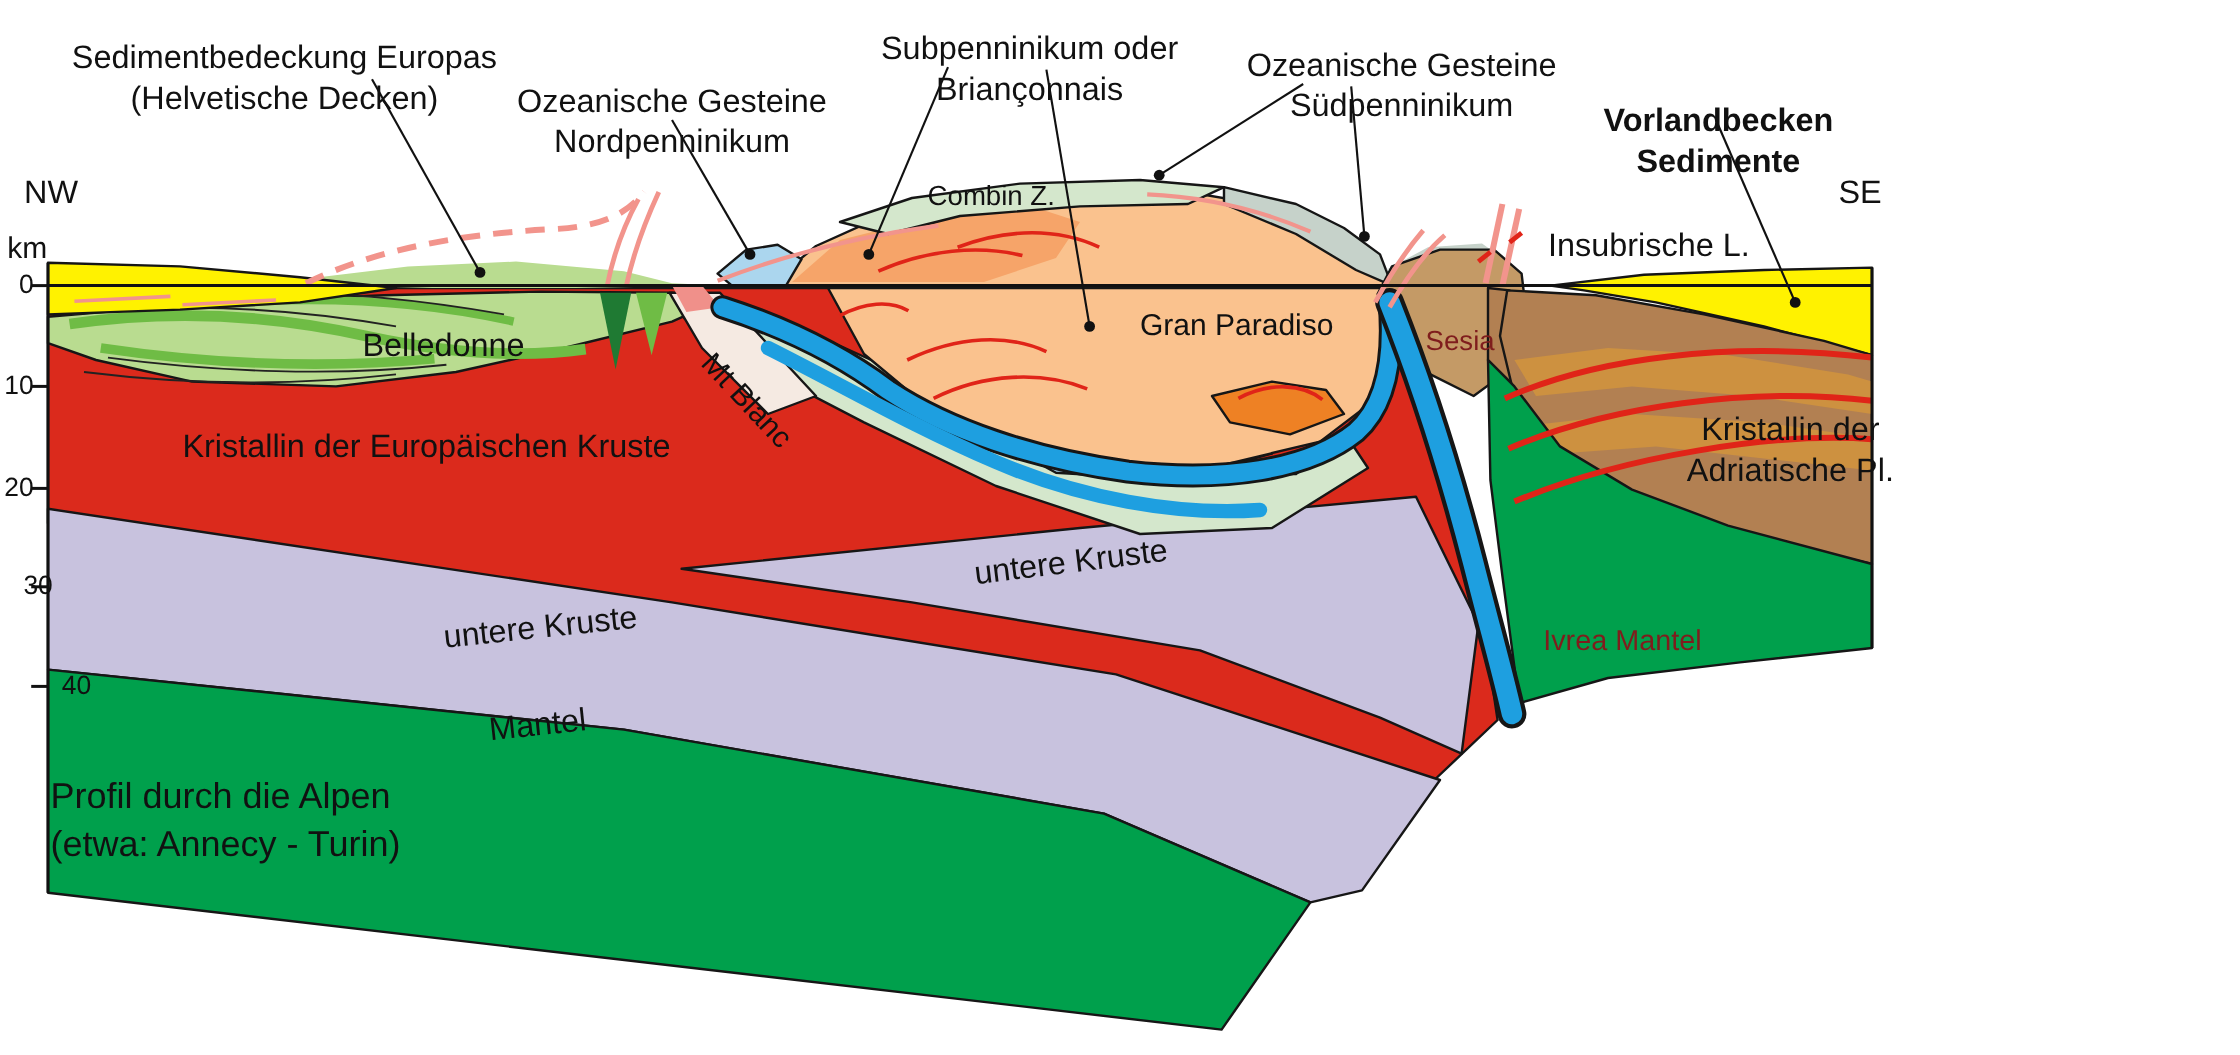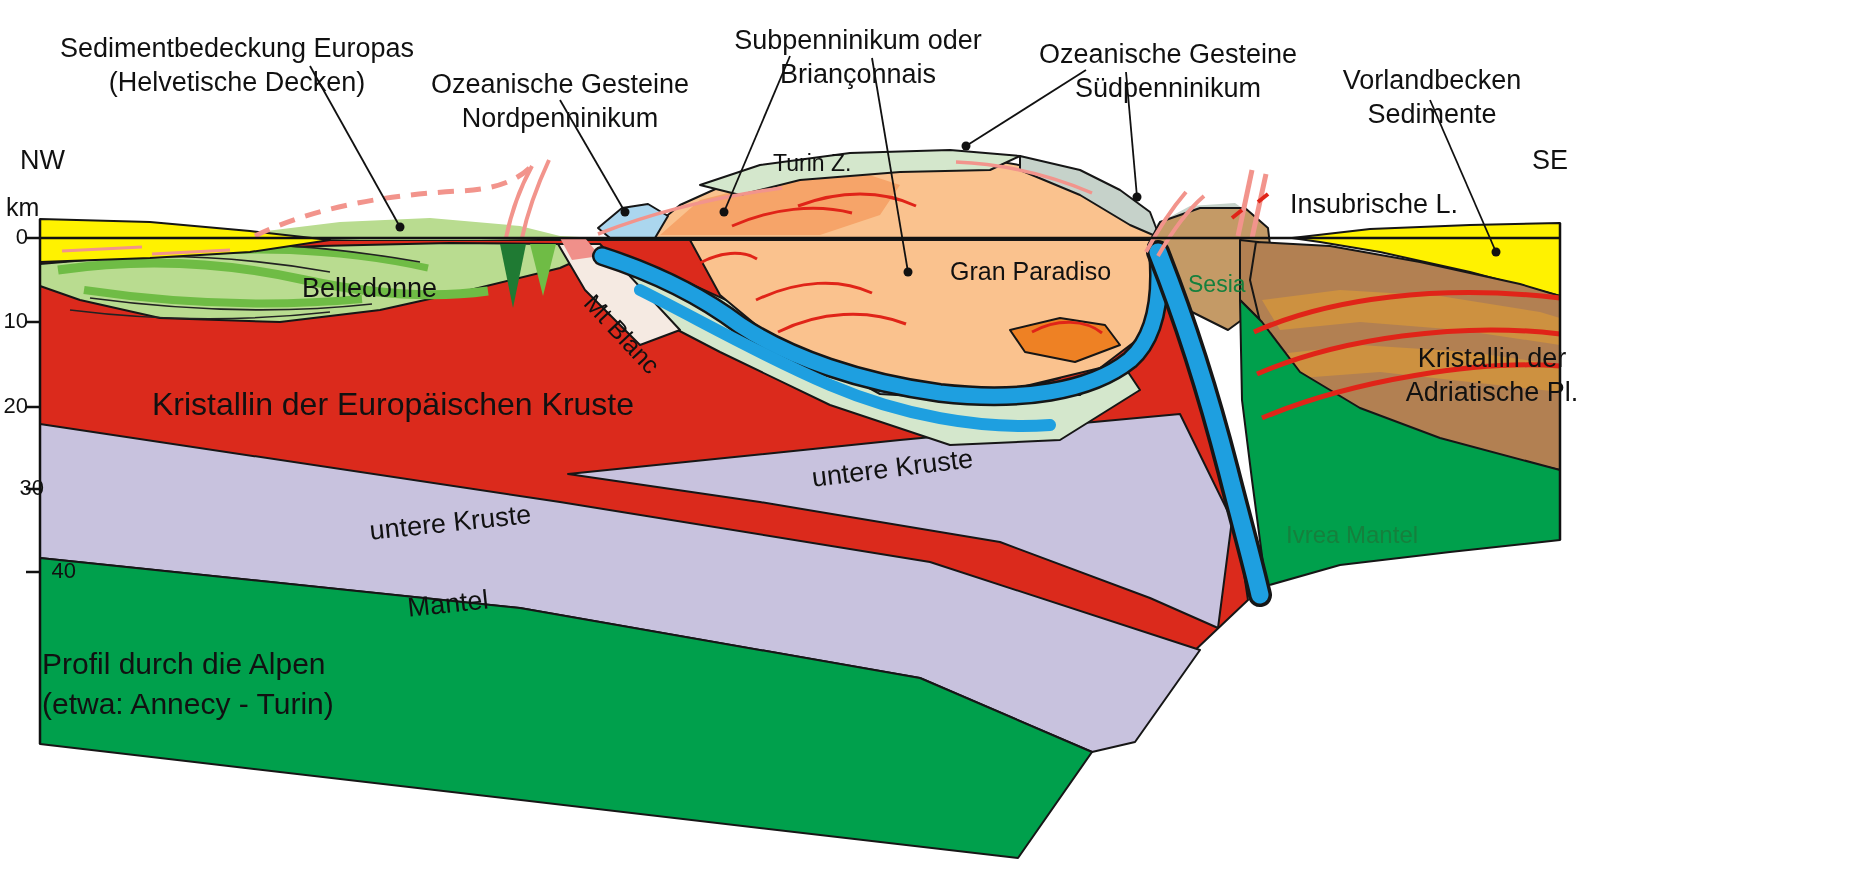--- a/index.html
+++ b/index.html
@@ -2,21 +2,21 @@
 <html style="--pal-yellow: #FFF200; --pal-helvetic_light: #B9DC90; --pal-helvetic_mid: #6FBC45; --pal-helvetic_dark: #1F7A33; --pal-euro_crust_red: #DB2A1C; --pal-lower_crust_lavender: #C8C2DE; --pal-mantle_green: #00A04C; --pal-dome_peach: #FAC28E; --pal-brianconnais_orange: #F6A469; --pal-orange_deep: #EE8124; --pal-ocean_blue: #1E9FE0; --pal-pale_blue: #ABD6EE; --pal-celadon: #D4E7CC; --pal-gray_cap: #C6D2CA; --pal-sesia_tan: #C49A66; --pal-adriatic_brown: #B28052; --pal-adriatic_band: #CD9140; --pal-fault_salmon: #F2948C; --pal-fault_red: #E02418; --pal-ink: #111111;"><head>
 <meta charset="utf-8">
 <style>
   html,body{margin:0;padding:0;background:#ffffff;}
   .stage{position:relative;width:1867px;height:879px;background:#fff;overflow:hidden;
          font-family:"Liberation Sans",sans-serif;color:#111;}
   .stage svg{position:absolute;left:0;top:0;}
   .lbl{position:absolute;white-space:nowrap;line-height:1.25;}
   .callout{font-size:27px;text-align:center;transform:translateX(-50%);margin-top:24px;}
   .rot{transform-origin:left top;}
-  .white{color:#15803d;}
+  .white{color:#7f1d1d;}
   .tick{position:absolute;width:28px;text-align:right;font-size:22px;}
   .title-block{position:absolute;left:42px;top:644px;font-size:30px;line-height:1.32;}
   .attrib{position:absolute;left:1294px;top:640px;font-size:29px;font-style:italic;}
   
   .f-yellow{fill:var(--pal-yellow);} .f-hl{fill:var(--pal-helvetic_light);}
   .f-hm{fill:var(--pal-helvetic_mid);} .f-hd{fill:var(--pal-helvetic_dark);}
   .f-red{fill:var(--pal-euro_crust_red);} .f-lav{fill:var(--pal-lower_crust_lavender);}
   .f-grn{fill:var(--pal-mantle_green);} .f-peach{fill:var(--pal-dome_peach);}
   .f-org{fill:var(--pal-brianconnais_orange);} .f-dorg{fill:var(--pal-orange_deep);} .f-pblue{fill:var(--pal-pale_blue);}
   .f-cel{fill:var(--pal-celadon);} .f-gcap{fill:var(--pal-gray_cap);}
@@ -144,41 +144,41 @@
   <div>Nordpenninikum</div>
 </div>
 <div class="lbl callout" style="left:858px;top:0px;">
   <div>Subpenninikum oder</div>
   <div>Briançonnais</div>
 </div>
 <div class="lbl callout" style="left:1168px;top:14px;">
   <div>Ozeanische Gesteine</div>
   <div>Südpenninikum</div>
 </div>
-<div class="lbl callout" style="left:1432px;top:40px;">
+<div class="lbl callout" style="left:1432px;top:60px;font-weight:bold;">
   <div>Vorlandbecken</div>
   <div>Sedimente</div>
 </div>
 
 <div class="lbl" style="left:20px;top:144px;font-size:27px;">NW</div>
 <div class="lbl" style="left:1532px;top:144px;font-size:27px;">SE</div>
 <div class="lbl" style="left:6px;top:192px;font-size:25px;">km</div>
 <div class="tick" style="left:0px;top:224px;">0</div>
 <div class="tick" style="left:0px;top:308px;">10</div>
 <div class="tick" style="left:0px;top:393px;">20</div>
 <div class="tick" style="left:16px;top:475px;">30</div>
 <div class="tick" style="left:0px;top:558px;margin-left:48px;">40</div>
 
-<div class="lbl" style="left:773px;top:149px;font-size:23px;">Turin Z.</div>
+<div class="lbl" style="left:773px;top:149px;font-size:23px;">Combin Z.</div>
 <div class="lbl" style="left:1290px;top:188px;font-size:27px;text-align:right;">Insubrische L.</div>
 <div class="lbl" style="left:302px;top:272px;font-size:27px;">Belledonne</div>
 <div class="lbl rot" style="left:600px;top:288px;font-size:25px;transform:rotate(47deg);">Mt Blanc</div>
 <div class="lbl" style="left:936px;top:256px;font-size:25px;margin-left:14px;">Gran Paradiso</div>
 <div class="lbl white" style="left:1188px;top:270px;font-size:23px;">Sesia</div>
-<div class="lbl" style="left:152px;top:384px;font-size:32px;">Kristallin der Europäischen Kruste</div>
+<div class="lbl" style="left:152px;top:356px;font-size:27px;">Kristallin der Europäischen Kruste</div>
 <div class="lbl" style="left:1382px;top:342px;font-size:27px;text-align:center;width:220px;">
   <div>Kristallin der</div>
   <div>Adriatische Pl.</div>
 </div>
 <div class="lbl rot" style="left:810px;top:462px;font-size:27px;transform:rotate(-7deg);">untere Kruste</div>
 <div class="lbl rot" style="left:368px;top:515px;font-size:27px;transform:rotate(-6deg);">untere Kruste</div>
 <div class="lbl white" style="left:1286px;top:520px;font-size:24px;">Ivrea Mantel</div>
 <div class="lbl rot" style="left:406px;top:592px;font-size:27px;transform:rotate(-6deg);">Mantel</div>
 
 <div class="title-block">

